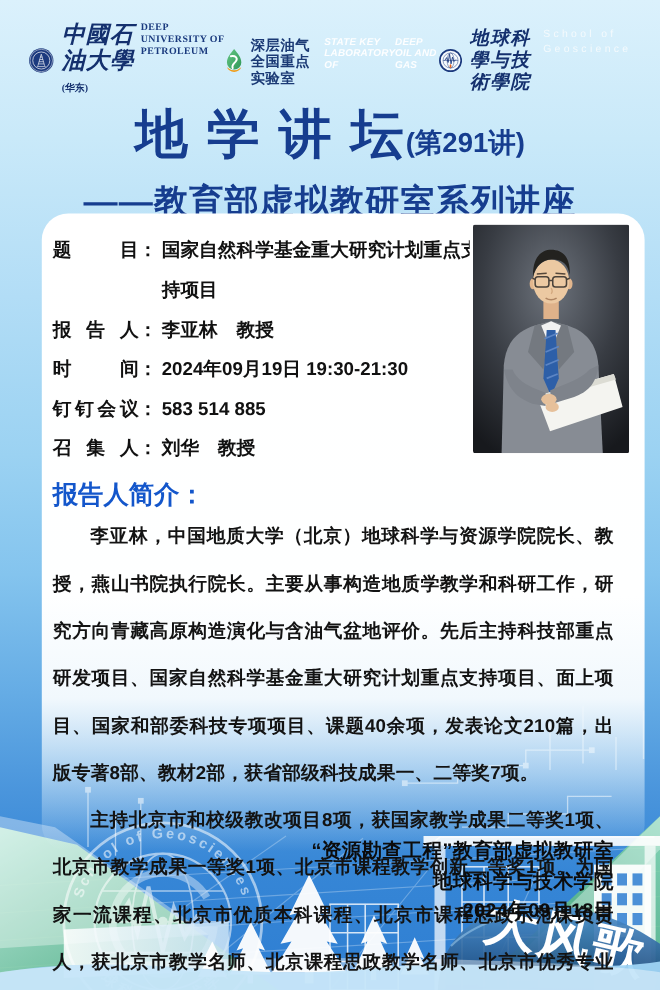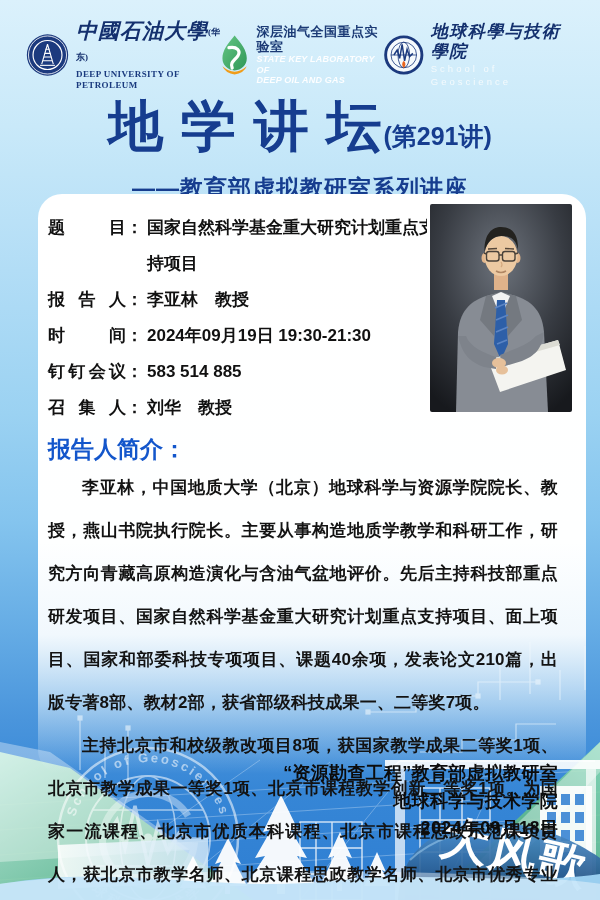--- a/index.html
+++ b/index.html
@@ -11,37 +11,37 @@
       #dbf1fc 0%, #c9e9f9 14%, #b2ddf6 30%, #9bd2f2 46%,
       #84c4ee 58%, #65ace5 70%, #4a95dc 80%, #3686d6 88%, #2e7ed2 100%);
   }
   .decor-svg { position:absolute; inset:0; width:600px; height:900px; z-index:1; }
   .content { position:absolute; inset:0; z-index:2; }
 
   
   .logos { position:absolute; top:27px; left:0; right:0; height:56px;
            display:flex; justify-content:space-between; align-items:center; padding:0 26px; }
   .logo { display:flex; align-items:center; gap:7px; }
-  .logo-txt { display:flex; flex-direction:column; justify-content:flex-end; }
+  .logo-txt { display:flex; justify-content:flex-end; }
   .cup-zh { font-family:"Liberation Serif","DejaVu Serif",serif; font-style:italic; font-weight:700;
             font-size:21px; color:#14306e; letter-spacing:1px; line-height:24px; }
   .cup-campus { font-size:9px; font-style:normal; vertical-align:3px; letter-spacing:0; }
   .cup-en { font-family:"Liberation Serif","DejaVu Serif",serif; font-size:9px; font-weight:700;
             color:#1a3a7e; letter-spacing:.4px; line-height:11px; }
   .lab-zh { font-size:13px; font-weight:800; color:#1b3a75; line-height:15px; letter-spacing:.5px; }
   .lab-en { font-size:9px; font-weight:700; color:#fdfeff; line-height:10.5px; letter-spacing:.2px;font-style:italic; }
   .sch-zh { font-family:"Liberation Serif","DejaVu Serif",serif; font-style:italic; font-weight:700;
             font-size:17px; color:#14306e; line-height:20px; letter-spacing:1.5px; }
   .sch-en { font-size:9.5px; font-weight:400; color:#f4fafd; letter-spacing:3px; line-height:13px; }
 
   
   .title-block { position:absolute; top:90px; left:0; width:100%; text-align:center; color:#163d8f; }
-  .title-main { font-size:55px; font-weight:900; letter-spacing:2px;font-family:Liberation Serif, serif; }
+  .title-main { font-size:48px; font-weight:900; letter-spacing:2px; }
   .title-issue { font-size:25px; font-weight:900; letter-spacing:0;text-align:right; }
-  .title-sub { margin-top:9px; font-size:23px; font-weight:800; letter-spacing:1px; color:#163d8f; }
+  .title-sub { margin-top:9px; font-size:31px; font-weight:800; letter-spacing:1px; color:#163d8f; }
 
   
   .card { position:absolute; left:38px; top:194px; width:548px; height:580px;
           border-radius:24px; padding:16px 28px 0 10px;
           background:linear-gradient(180deg,#ffffff 0%, #feffff 60%, #f1f8fd 76%,
                      rgba(233,246,253,.55) 88%, rgba(214,238,251,0) 100%); }
   .dt-row { display:flex; align-items:flex-start; line-height:36px;
             font-size:17px; font-weight:700; color:#111; }
   .dt-label { display:inline-block; width:78px; text-align:justify; text-align-last:justify; }
   .dt-colon { margin:0 4px 0 0; }

